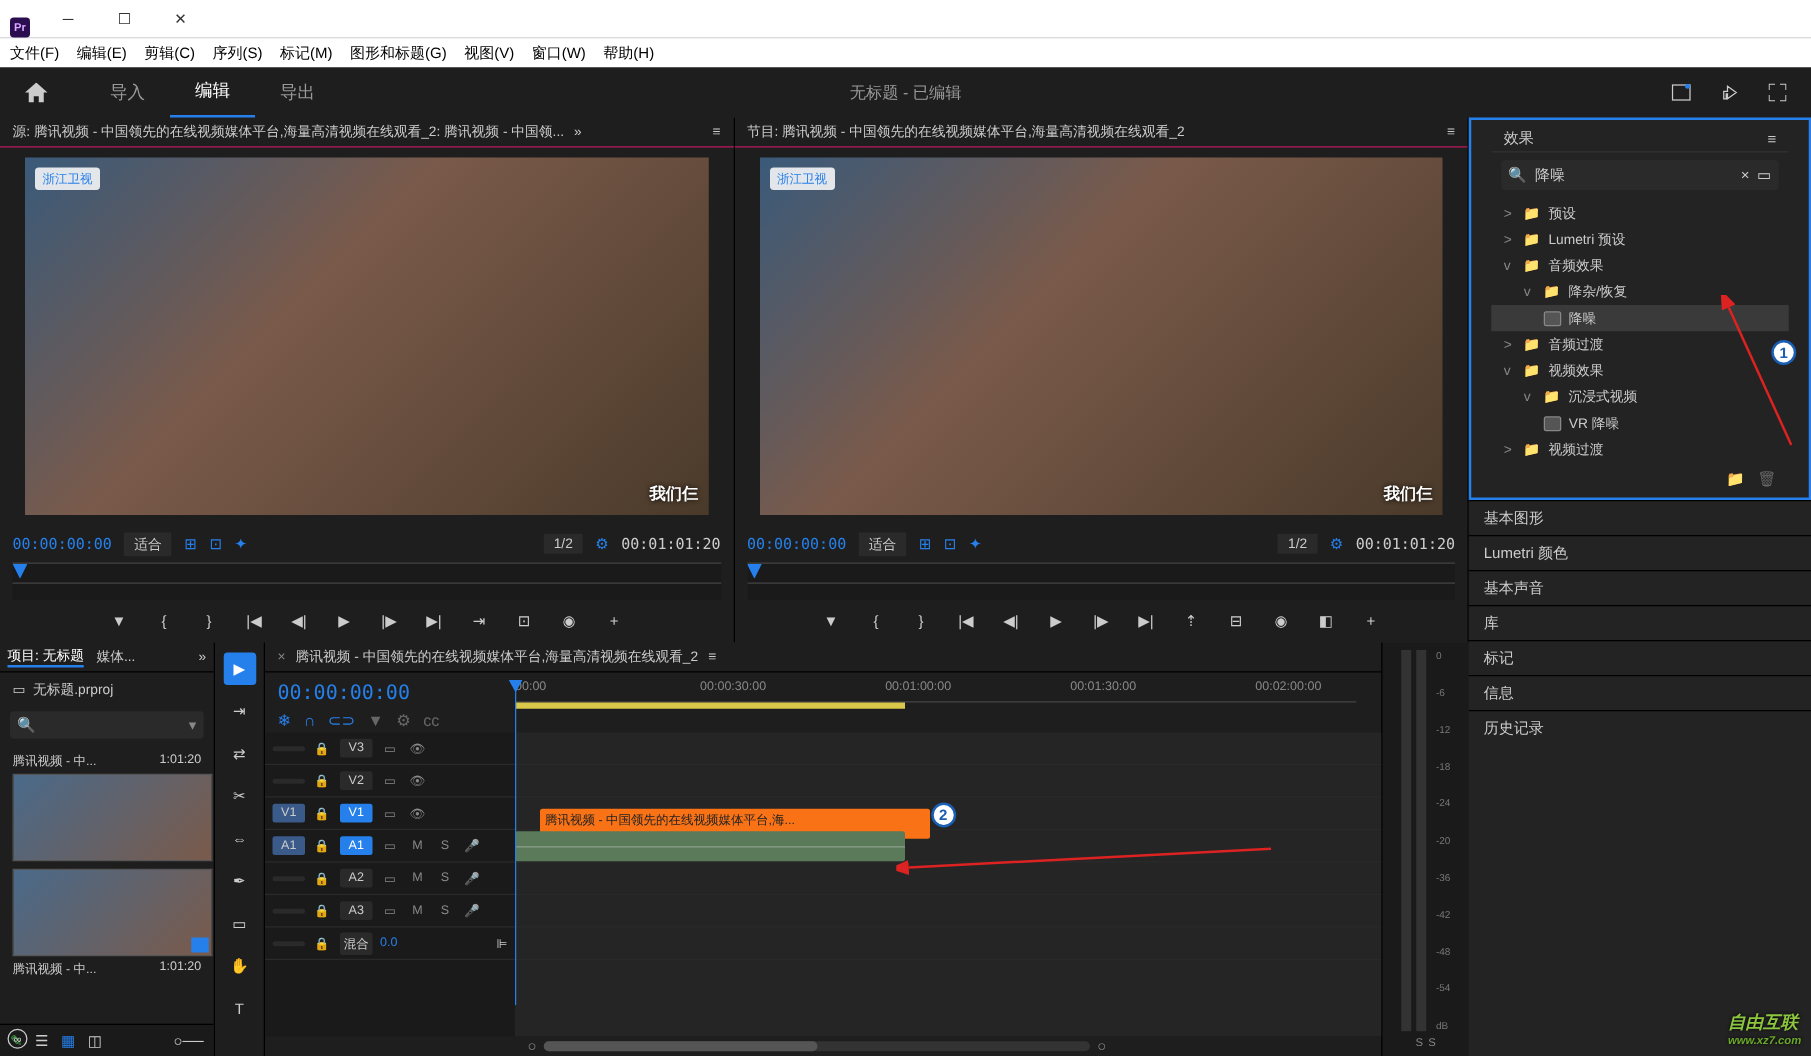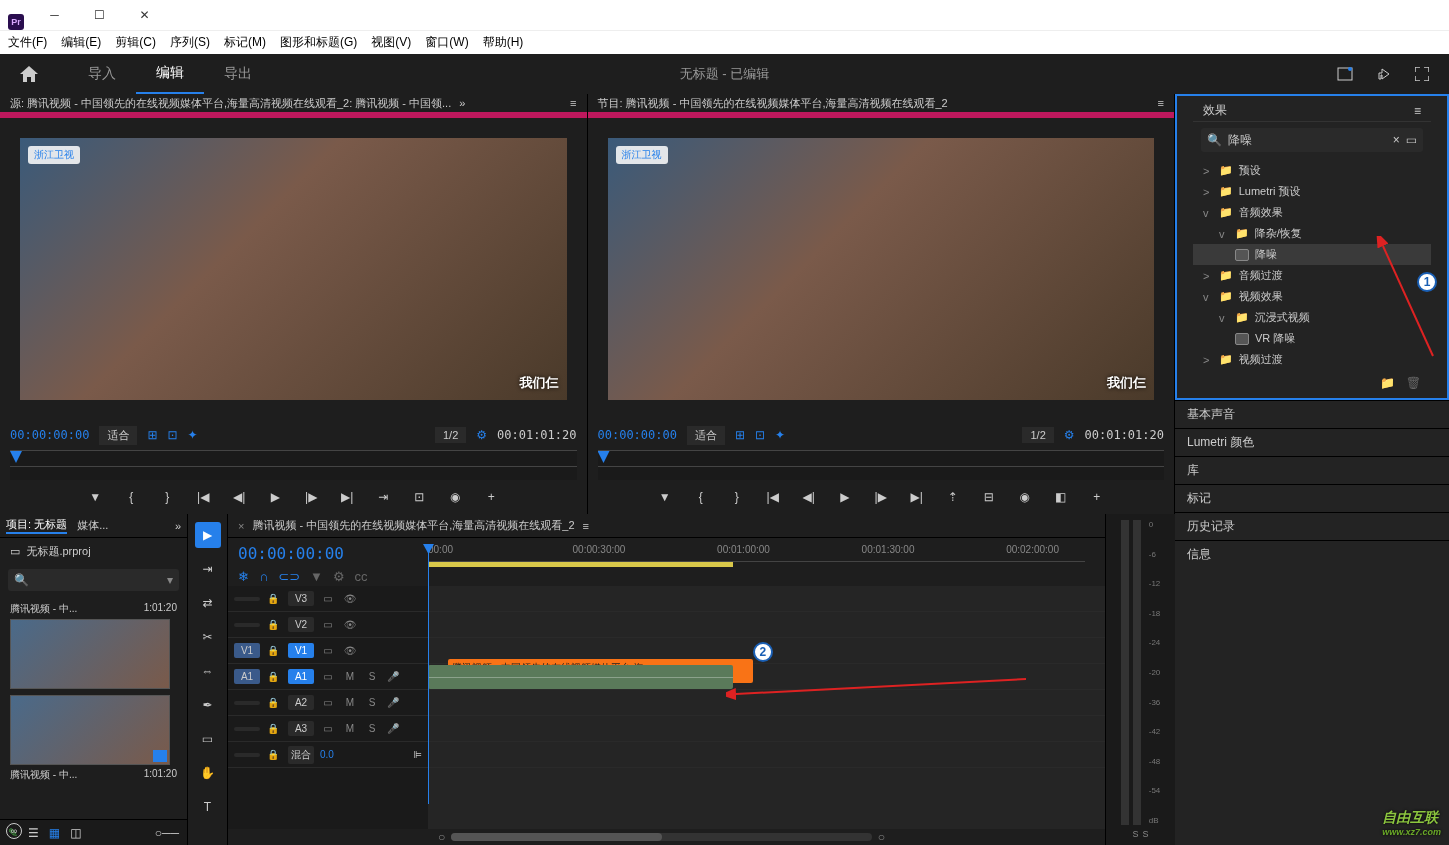--- a/index.html
+++ b/index.html
@@ -25,41 +25,41 @@
 
 
 .main { display:flex; height:751px; }
 
 .left-col { width:1175px; display:flex; flex-direction:column; }
 .right-col { width:274px; background:#232323; display:flex; flex-direction:column; }
 
 
 .monitors { height:420px; display:flex; }
 .monitor { flex:1; display:flex; flex-direction:column; border-right:1px solid #000; background:#1e1e1e; }
-.mon-header { height:24px; padding:4px 10px; font-size:11px; color:#ccc; display:flex; align-items:center; border-bottom:6px solid #be185d; }
+.mon-header { height:24px; padding:4px 10px; font-size:11px; color:#ccc; display:flex; align-items:center; border-bottom:1px solid #be185d; }
 .mon-header .burger { margin-left:auto; }
 .mon-header .arrows { margin-left:8px; }
-.video { flex:1; margin:20px 20px; background:linear-gradient(135deg,#3a5a7a 0%,#7a5a4a 40%,#4a3a2a 100%); position:relative; }
+.video { flex:1; margin:8px 20px; background:linear-gradient(135deg,#3a5a7a 0%,#7a5a4a 40%,#4a3a2a 100%); position:relative; }
 .video .logo { position:absolute; top:8px; left:8px; background:rgba(255,255,255,.85); color:#2680eb; font-size:10px; padding:2px 6px; border-radius:3px; }
 .video .badge { position:absolute; bottom:8px; right:8px; color:#fff; font-size:13px; font-weight:bold; text-shadow:0 0 4px #000; }
 .mon-controls { height:30px; display:flex; align-items:center; padding:0 10px; gap:10px; color:#2680eb; font-size:12px; }
 .mon-controls .tc { font-family:monospace; }
 .mon-controls .select { background:#2a2a2a; padding:2px 8px; color:#ccc; font-size:11px; }
 .mon-controls .spacer { flex:1; }
 .mon-ruler { height:30px; background:#1a1a1a; margin:0 10px; position:relative; border-top:1px solid #444; }
 .mon-ruler::after { content:""; position:absolute; left:0; top:50%; width:100%; height:1px; background:#444; }
 .mon-playhead { position:absolute; left:0; top:0; width:12px; height:12px; background:#2680eb; clip-path:polygon(0 0,100% 0,50% 100%); }
 .mon-transport { height:34px; display:flex; align-items:center; justify-content:center; gap:20px; }
 .mon-transport .ico { width:16px; height:16px; display:flex; align-items:center; justify-content:center; color:#ccc; }
 
 
 .lower { flex:1; display:flex; }
 
 
-.project { width:188px; background:#1e1e1e; display:flex; flex-direction:column; border-right:1px solid #000; }
+.project { width:172px; background:#1e1e1e; display:flex; flex-direction:column; border-right:1px solid #000; }
 .proj-tabs { height:24px; display:flex; align-items:center; font-size:11px; padding:0 6px; gap:10px; border-bottom:1px solid #000; }
 .proj-tabs .ptab.active { color:#fff; border-bottom:2px solid #2680eb; }
 .proj-sub { padding:6px 10px; font-size:11px; display:flex; align-items:center; gap:6px; }
 .proj-search { margin:4px 8px; height:22px; background:#2a2a2a; border-radius:3px; display:flex; align-items:center; padding:0 6px; color:#888; }
 .proj-bins { flex:1; padding:4px 10px; }
 .bin { margin-bottom:6px; }
 .bin-row { display:flex; justify-content:space-between; font-size:10px; padding:3px 0; }
 .bin-thumb { width:160px; height:70px; background:linear-gradient(135deg,#4a6a8a,#7a5a4a); border:1px solid #555; position:relative; }
 .bin-thumb .seq-ico { position:absolute; bottom:2px; right:2px; width:14px; height:12px; background:#2680eb; }
 .proj-footer { height:26px; background:#1a1a1a; display:flex; align-items:center; padding:0 8px; gap:10px; border-top:1px solid #000; }
@@ -549,25 +549,26 @@
       <div class="anno-circle" style="right:10px;top:176px">1</div>
       <svg class="anno-arrow-svg" style="right:4px;top:140px;width:140px;height:130px">
           <defs>
             <marker id="ah1" markerWidth="8" markerHeight="8" refX="0" refY="3" orient="auto">
               <path d="M0,0 L0,6 L8,3 z" fill="#d22"></path>
             </marker>
           </defs>
           <line x1="130" y1="120" x2="80" y2="10" stroke="#d22" stroke-width="2" marker-end="url(#ah1)"></line>
         </svg>
     </div>
+    <div class="collapsed-panel">基本图形</div>
+    <div class="collapsed-panel">Lumetri 颜色</div>
     <div class="collapsed-panel">基本声音</div>
-    <div class="collapsed-panel">Lumetri 颜色</div>
     <div class="collapsed-panel">库</div>
     <div class="collapsed-panel">标记</div>
+    <div class="collapsed-panel">信息</div>
     <div class="collapsed-panel">历史记录</div>
-    <div class="collapsed-panel">信息</div>
   </div>
 </div>
 
 <div style="position:absolute;left:6px;bottom:6px">
     <div class="cc-ico">∞</div>
   </div>
 <div class="watermark"><span>自由互联</span><span class="sub">www.xz7.com</span></div>
 
 </body></html>

